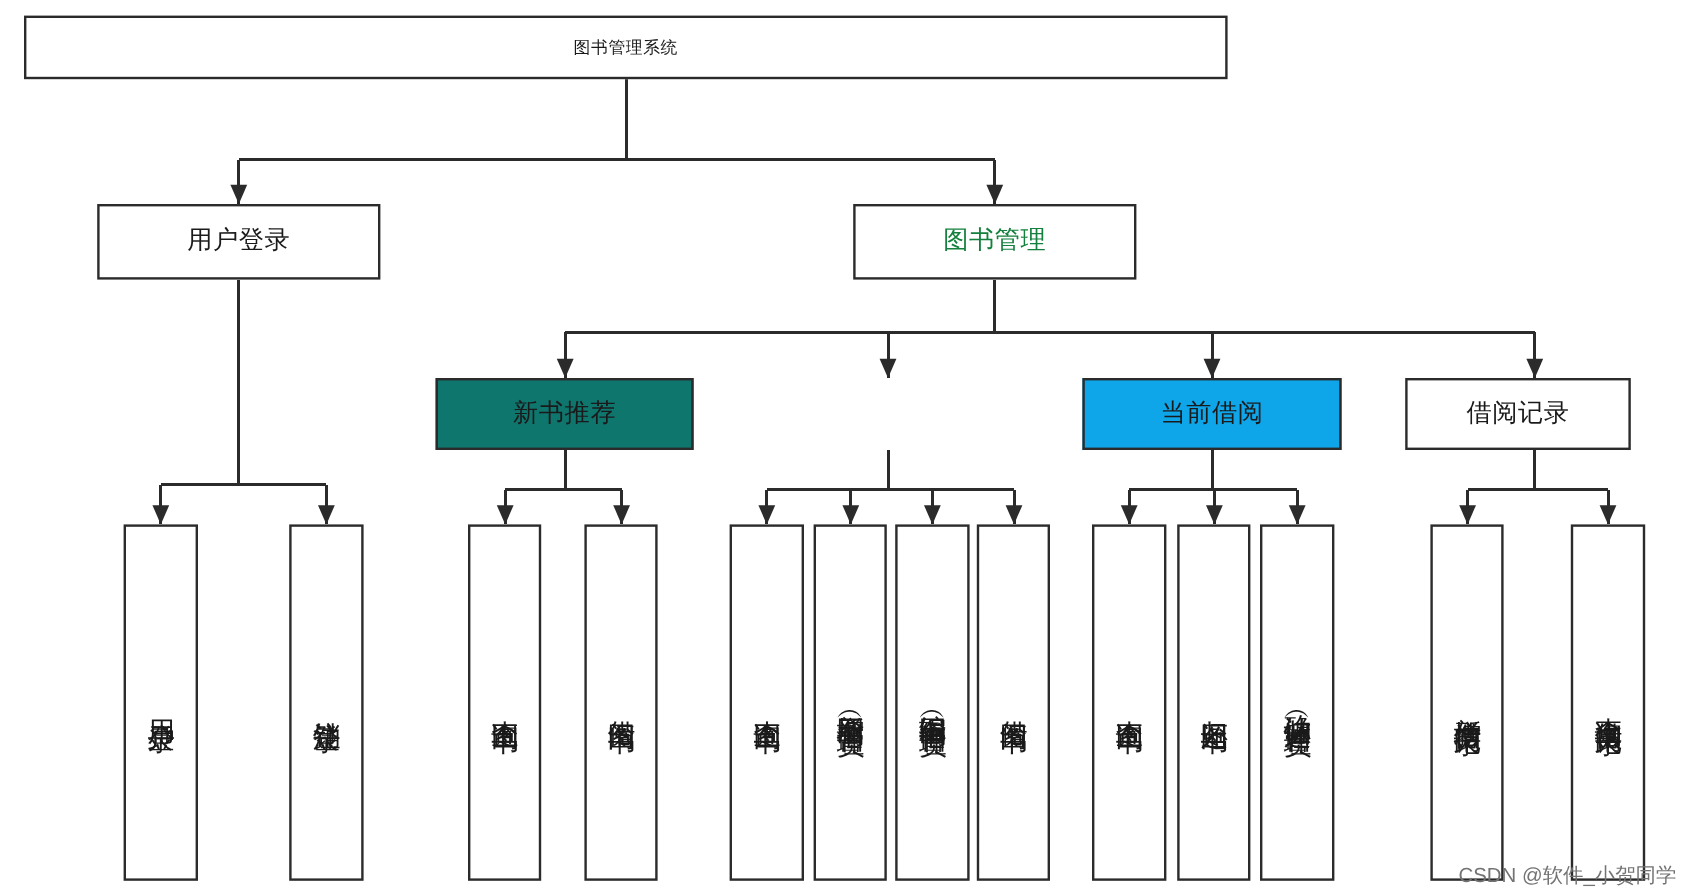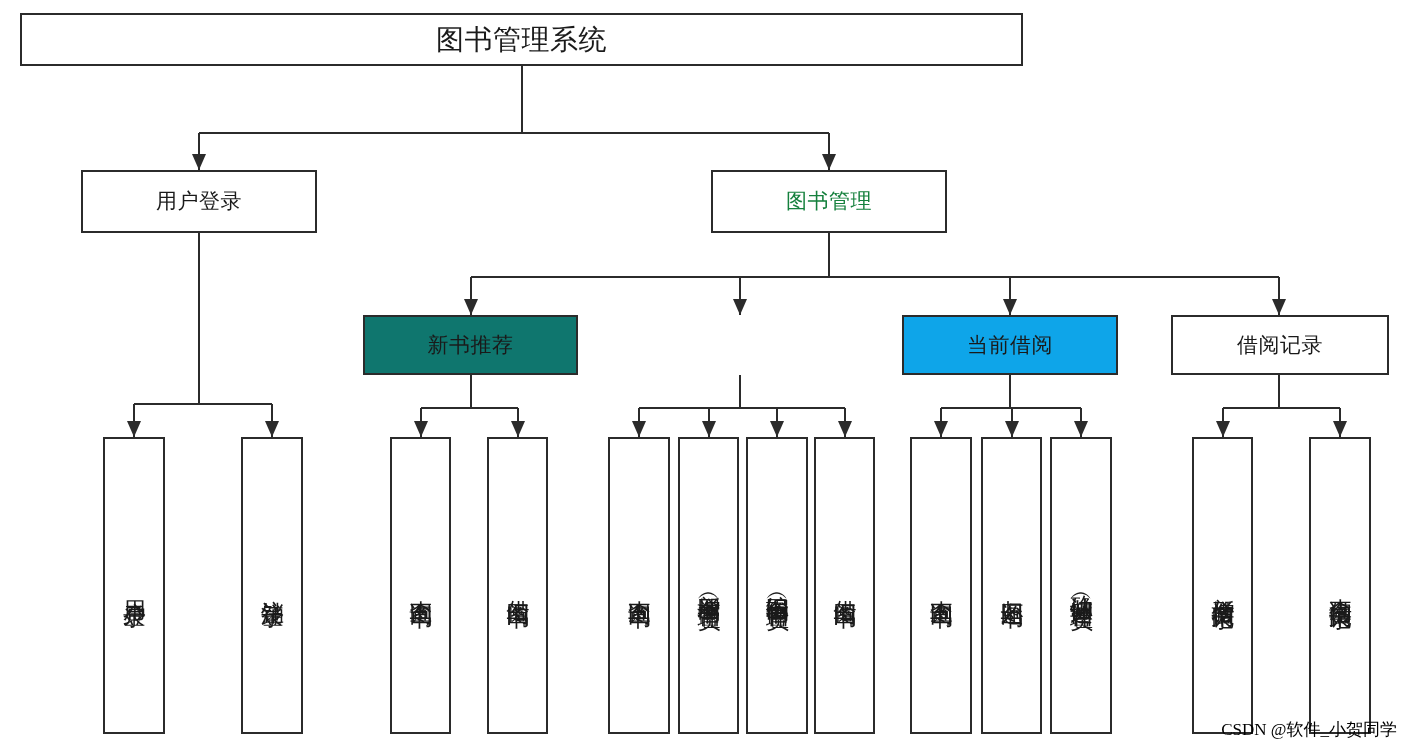--- a/index.html
+++ b/index.html
@@ -39,44 +39,44 @@
     display: block;
     text-align: center;
     line-height: 1.05;
     letter-spacing: 0.5px;
   }
   
   .node.horiz .label {
     font-size: 21px;
     white-space: nowrap;
   }
-  .node.root .label { font-size: 28px; }
+  .node.root .label { font-size: 14px; }
   
   .node.vert {
     align-items: center;
     justify-content: center;
     padding: 4px 0;
   }
   .node.vert .label {
     writing-mode: vertical-rl;
     text-orientation: upright;
     font-size: 23px;
     line-height: 1.12;
     letter-spacing: 2px;
     max-height: 100%;
   }
   #watermark {
     position: absolute;
     right: 8px;
     bottom: 6px;
     font-size: 17px;
-    color: #000000;
+    color: #737373;
     z-index: 5;
     white-space: nowrap;
-    font-family: Liberation Serif, serif;
+    font-family: Liberation Sans, sans-serif;
   }
 </style>
 </head>
 <body>
 
 <div id="canvas">
 
   <svg id="edges" viewBox="0 0 1405 747" xmlns="http://www.w3.org/2000/svg">
       <line x1="522" y1="66" x2="522" y2="133" stroke="#2b2b2b" stroke-width="2.5" shape-rendering="crispEdges"></line>
       <line x1="199" y1="133" x2="829" y2="133" stroke="#2b2b2b" stroke-width="2.5" shape-rendering="crispEdges"></line>
@@ -142,21 +142,21 @@
   <div class="node horiz" style="left: 711px; top: 170px; width: 236px; height: 63px; border-color: rgb(43, 43, 43); background: rgb(255, 255, 255); color: #15803d;">
     <span class="label">图书管理</span>
   </div>
 
   <div class="node horiz" style="left: 363px; top: 315px; width: 215px; height: 60px; border-color: rgb(43, 43, 43); background: #0f766e; color: rgb(26, 26, 26);">
     <span class="label">新书推荐</span>
   </div>
   <div class="node horiz" style="left: 902px; top: 315px; width: 216px; height: 60px; border-color: rgb(43, 43, 43); background: #0ea5e9; color: rgb(26, 26, 26);">
     <span class="label">当前借阅</span>
   </div>
-  <div class="node horiz" style="left: 1171px; top: 315px; width: 218px; height: 60px; border-color: rgb(43, 43, 43); background: rgb(255, 255, 255); color: rgb(26, 26, 26);">
+  <div class="node horiz" style="left: 1171px; top: 315px; width: 188px; height: 60px; border-color: rgb(43, 43, 43); background: rgb(255, 255, 255); color: rgb(26, 26, 26);">
     <span class="label">借阅记录</span>
   </div>
 
   <div class="node vert" style="left: 103px; top: 437px; width: 62px; height: 297px; border-color: rgb(43, 43, 43); background: rgb(255, 255, 255); color: rgb(26, 26, 26);">
     <span class="label">用户登录</span>
   </div>
   <div class="node vert" style="left: 241px; top: 437px; width: 62px; height: 297px; border-color: rgb(43, 43, 43); background: rgb(255, 255, 255); color: rgb(26, 26, 26);">
     <span class="label">注销登录</span>
   </div>
   <div class="node vert" style="left: 390px; top: 437px; width: 61px; height: 297px; border-color: rgb(43, 43, 43); background: rgb(255, 255, 255); color: rgb(26, 26, 26);">

